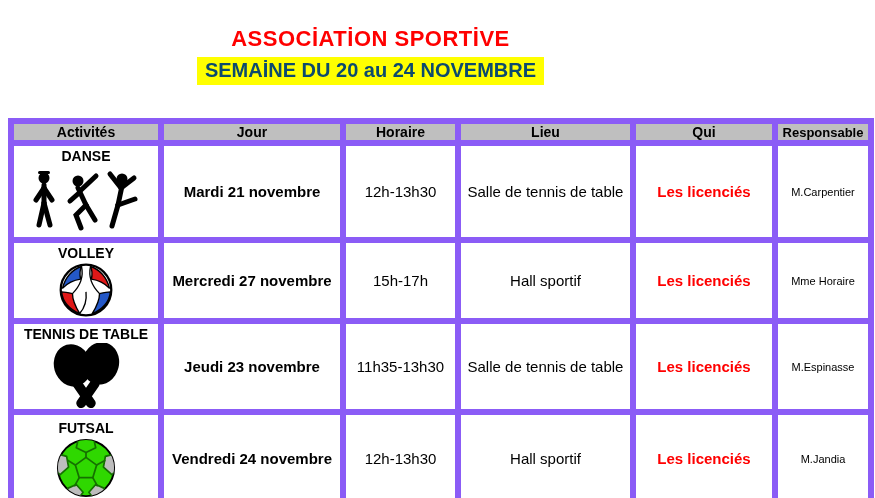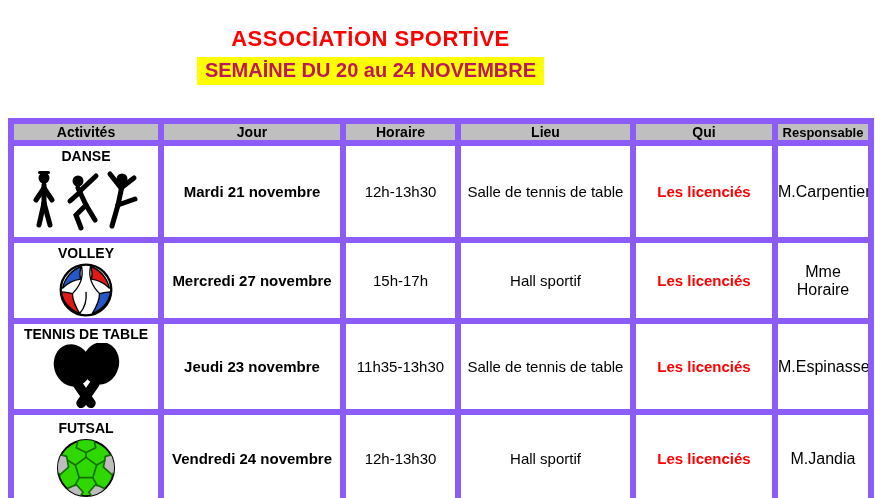--- a/index.html
+++ b/index.html
@@ -14,21 +14,21 @@
 
   
   .doc-header { padding-top: 26px; text-align: center; transform: translateX(10px); }
   .doc-title {
     font-size: 22px; font-weight: bold; letter-spacing: 0.5px;
     line-height: 26px;
   }
   .doc-subtitle-wrap { margin-top: 5px; }
   .doc-subtitle {
     display: inline-block;
-    font-size: 20px; font-weight: bold; color: #be185d;
+    font-size: 20px; font-weight: bold; color: #0c4a6e;
     padding: 2px 8px 3px 8px;
     line-height: 23px;
   }
 
   
   table.schedule {
     position: absolute; left: 8px; top: 118px;
     width: 860px;
     border-collapse: collapse;
     table-layout: fixed;
@@ -52,21 +52,21 @@
   th.resp-h { font-size: 13px; margin-left: 24px; }
 
   td.activity-cell { vertical-align: top; padding-top: 2px; }
   .activity-name { font-size: 14px; font-weight: bold; line-height: 17px; }
   .icon-wrap { display: flex; justify-content: center; align-items: flex-start; }
   .icon-wrap svg { display: block; }
 
   td.jour { font-size: 15px; font-weight: bold; }
   td.horaire, td.lieu { font-size: 15px; margin-top: 12px; }
   td.qui { font-size: 15px; font-weight: bold; }
-  td.resp { font-size: 16px; }
+  td.resp { font-size: 11px; }
 </style>
 </head>
 <body>
 
 <div class="page">
 
   <div class="doc-header">
     <div class="doc-title" style="color:#FF0000;">ASSOCİATİON SPORTİVE</div>
     <div class="doc-subtitle-wrap">
       <span class="doc-subtitle" style="background:#FFFF00;">SEMAİNE DU 20 au 24 NOVEMBRE</span>

